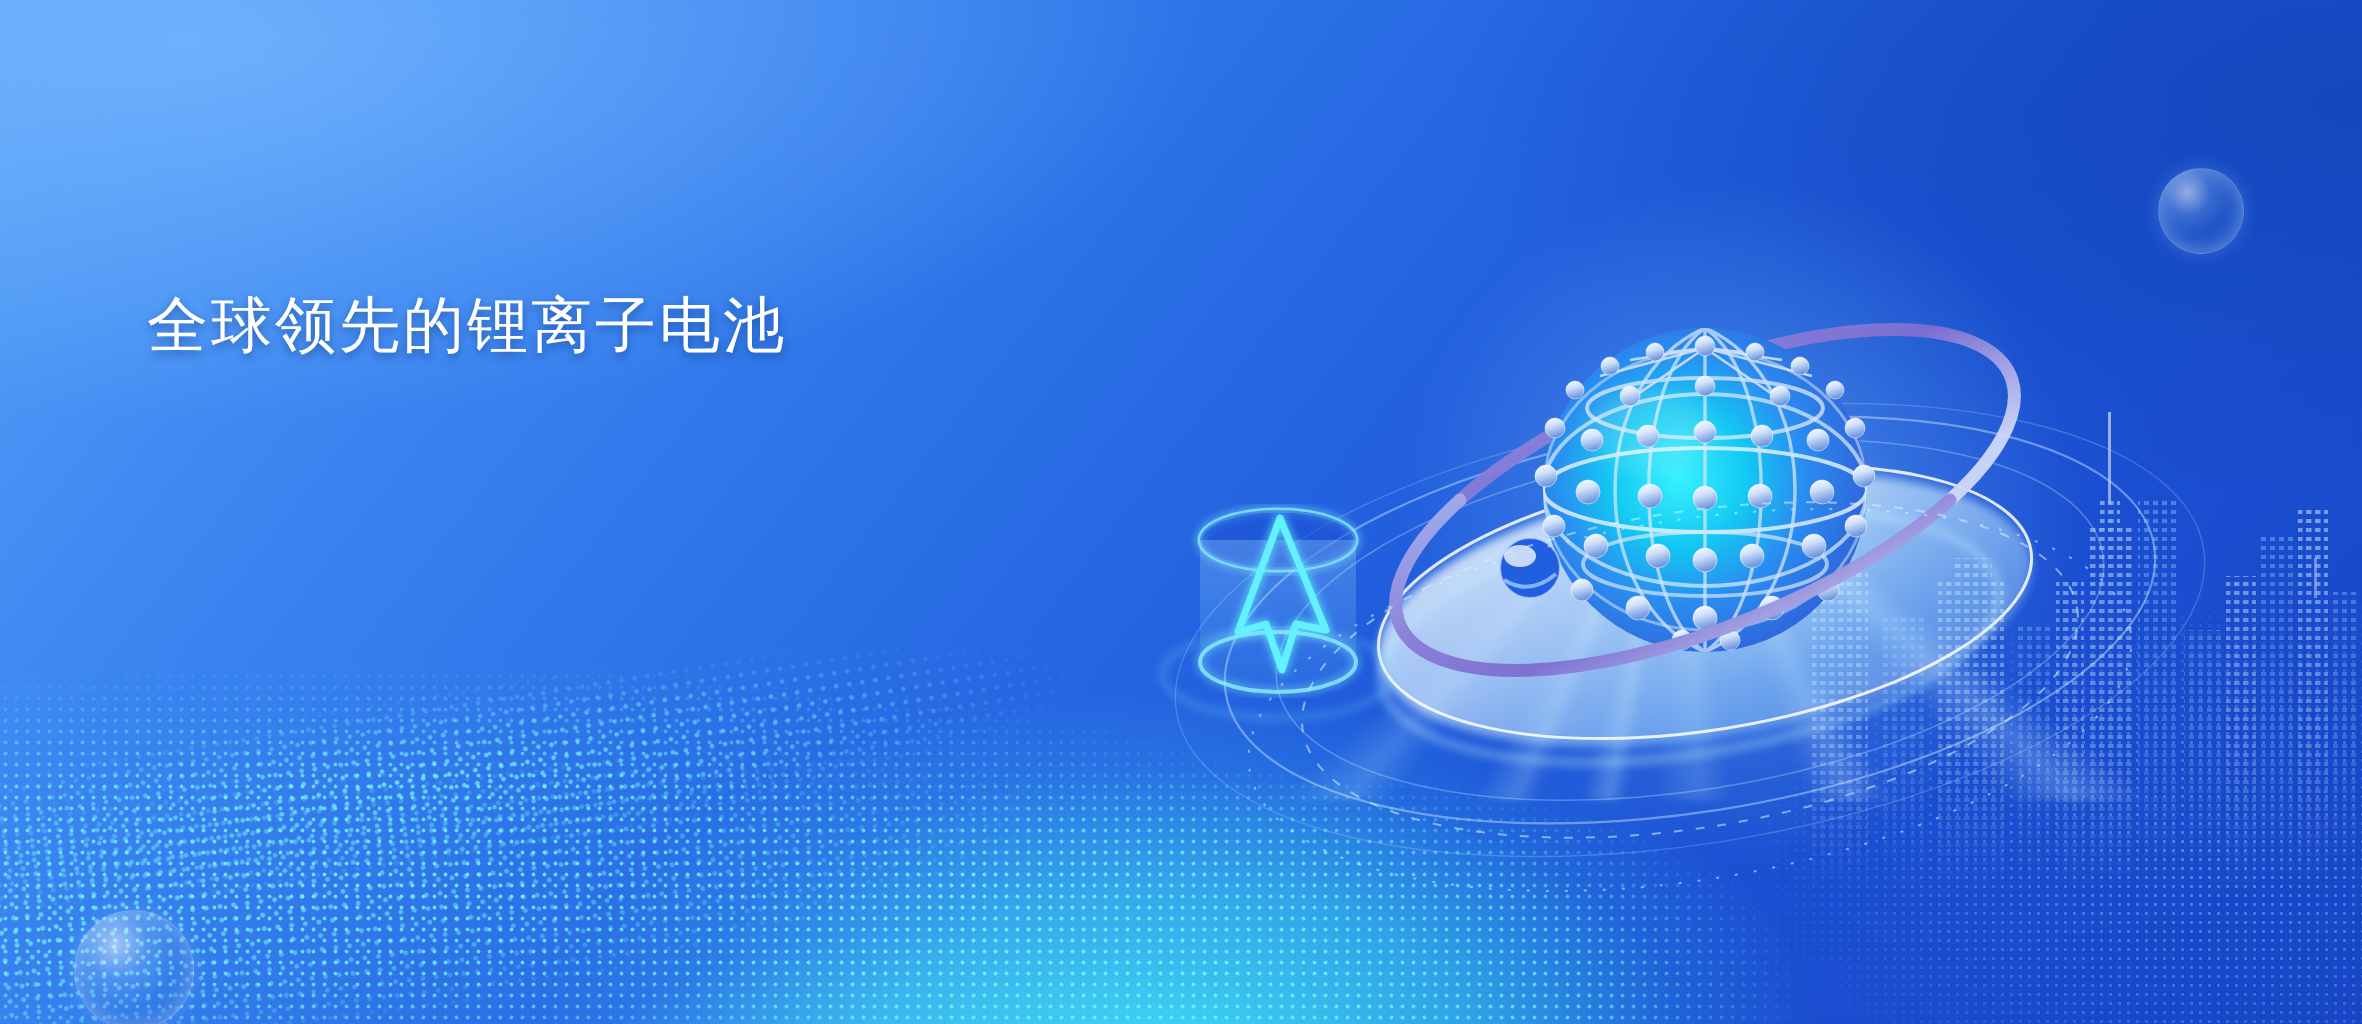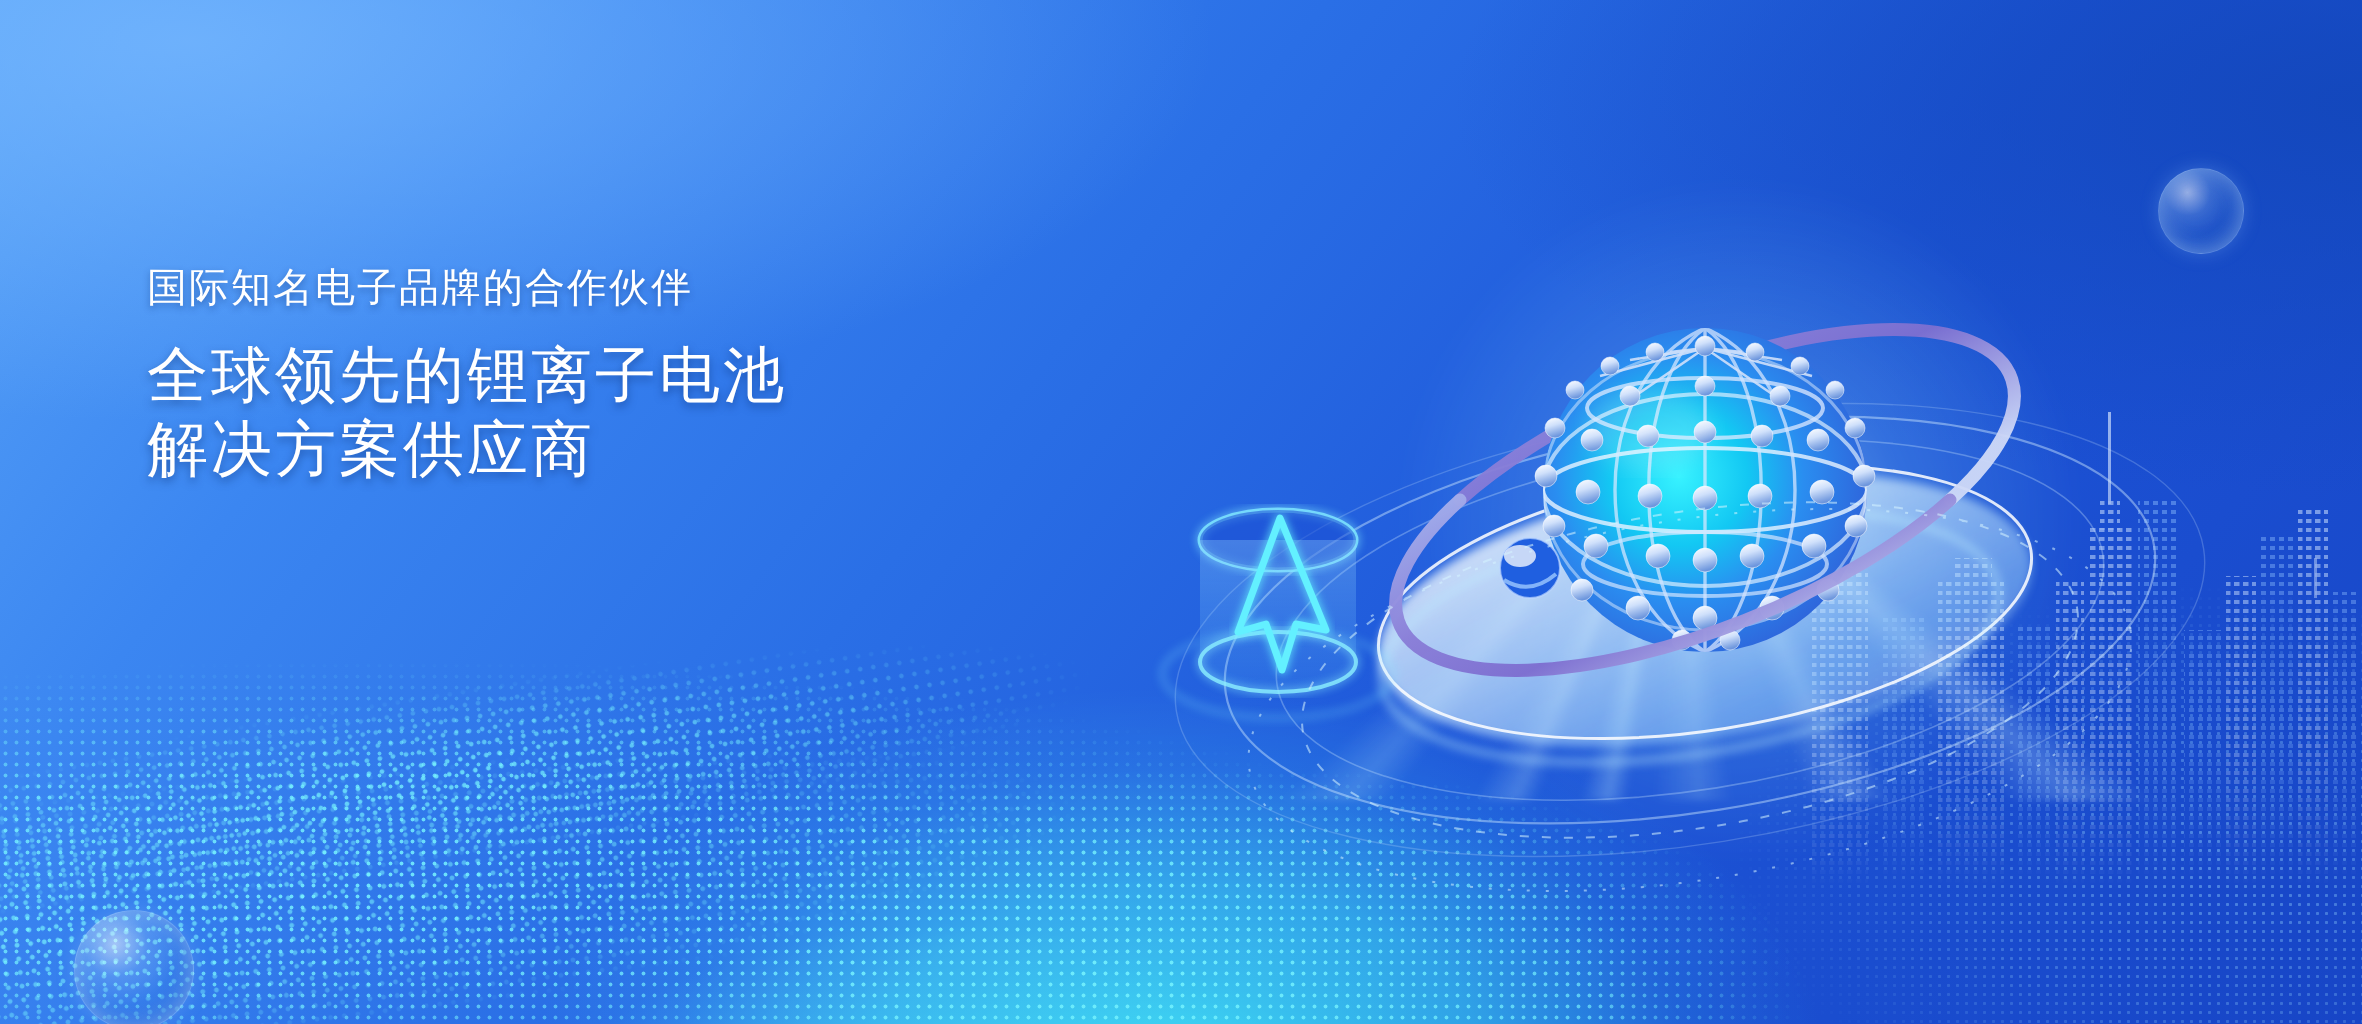--- a/index.html
+++ b/index.html
@@ -352,20 +352,18 @@
       </g>
 
       <g fill="none" stroke="#d6f4ff" opacity=".55">
         <ellipse cx="560" cy="470" rx="392" ry="158" stroke-width="2" stroke-dasharray="9 13" transform="rotate(-9 560 470)"></ellipse>
         <ellipse cx="560" cy="500" rx="446" ry="180" stroke-width="2" stroke-dasharray="3 16" transform="rotate(-9 560 500)"></ellipse>
       </g>
     </svg>
   </div>
 
   <div class="copy">
-    <div class="eyebrow">国际知名电子品牌的合作伙伴</div>
     <div class="headline">
       <div>全球领先的锂离子电池</div>
-      <div>解决方案供应商</div>
     </div>
   </div>
 
 </div>
 
 </body></html>

